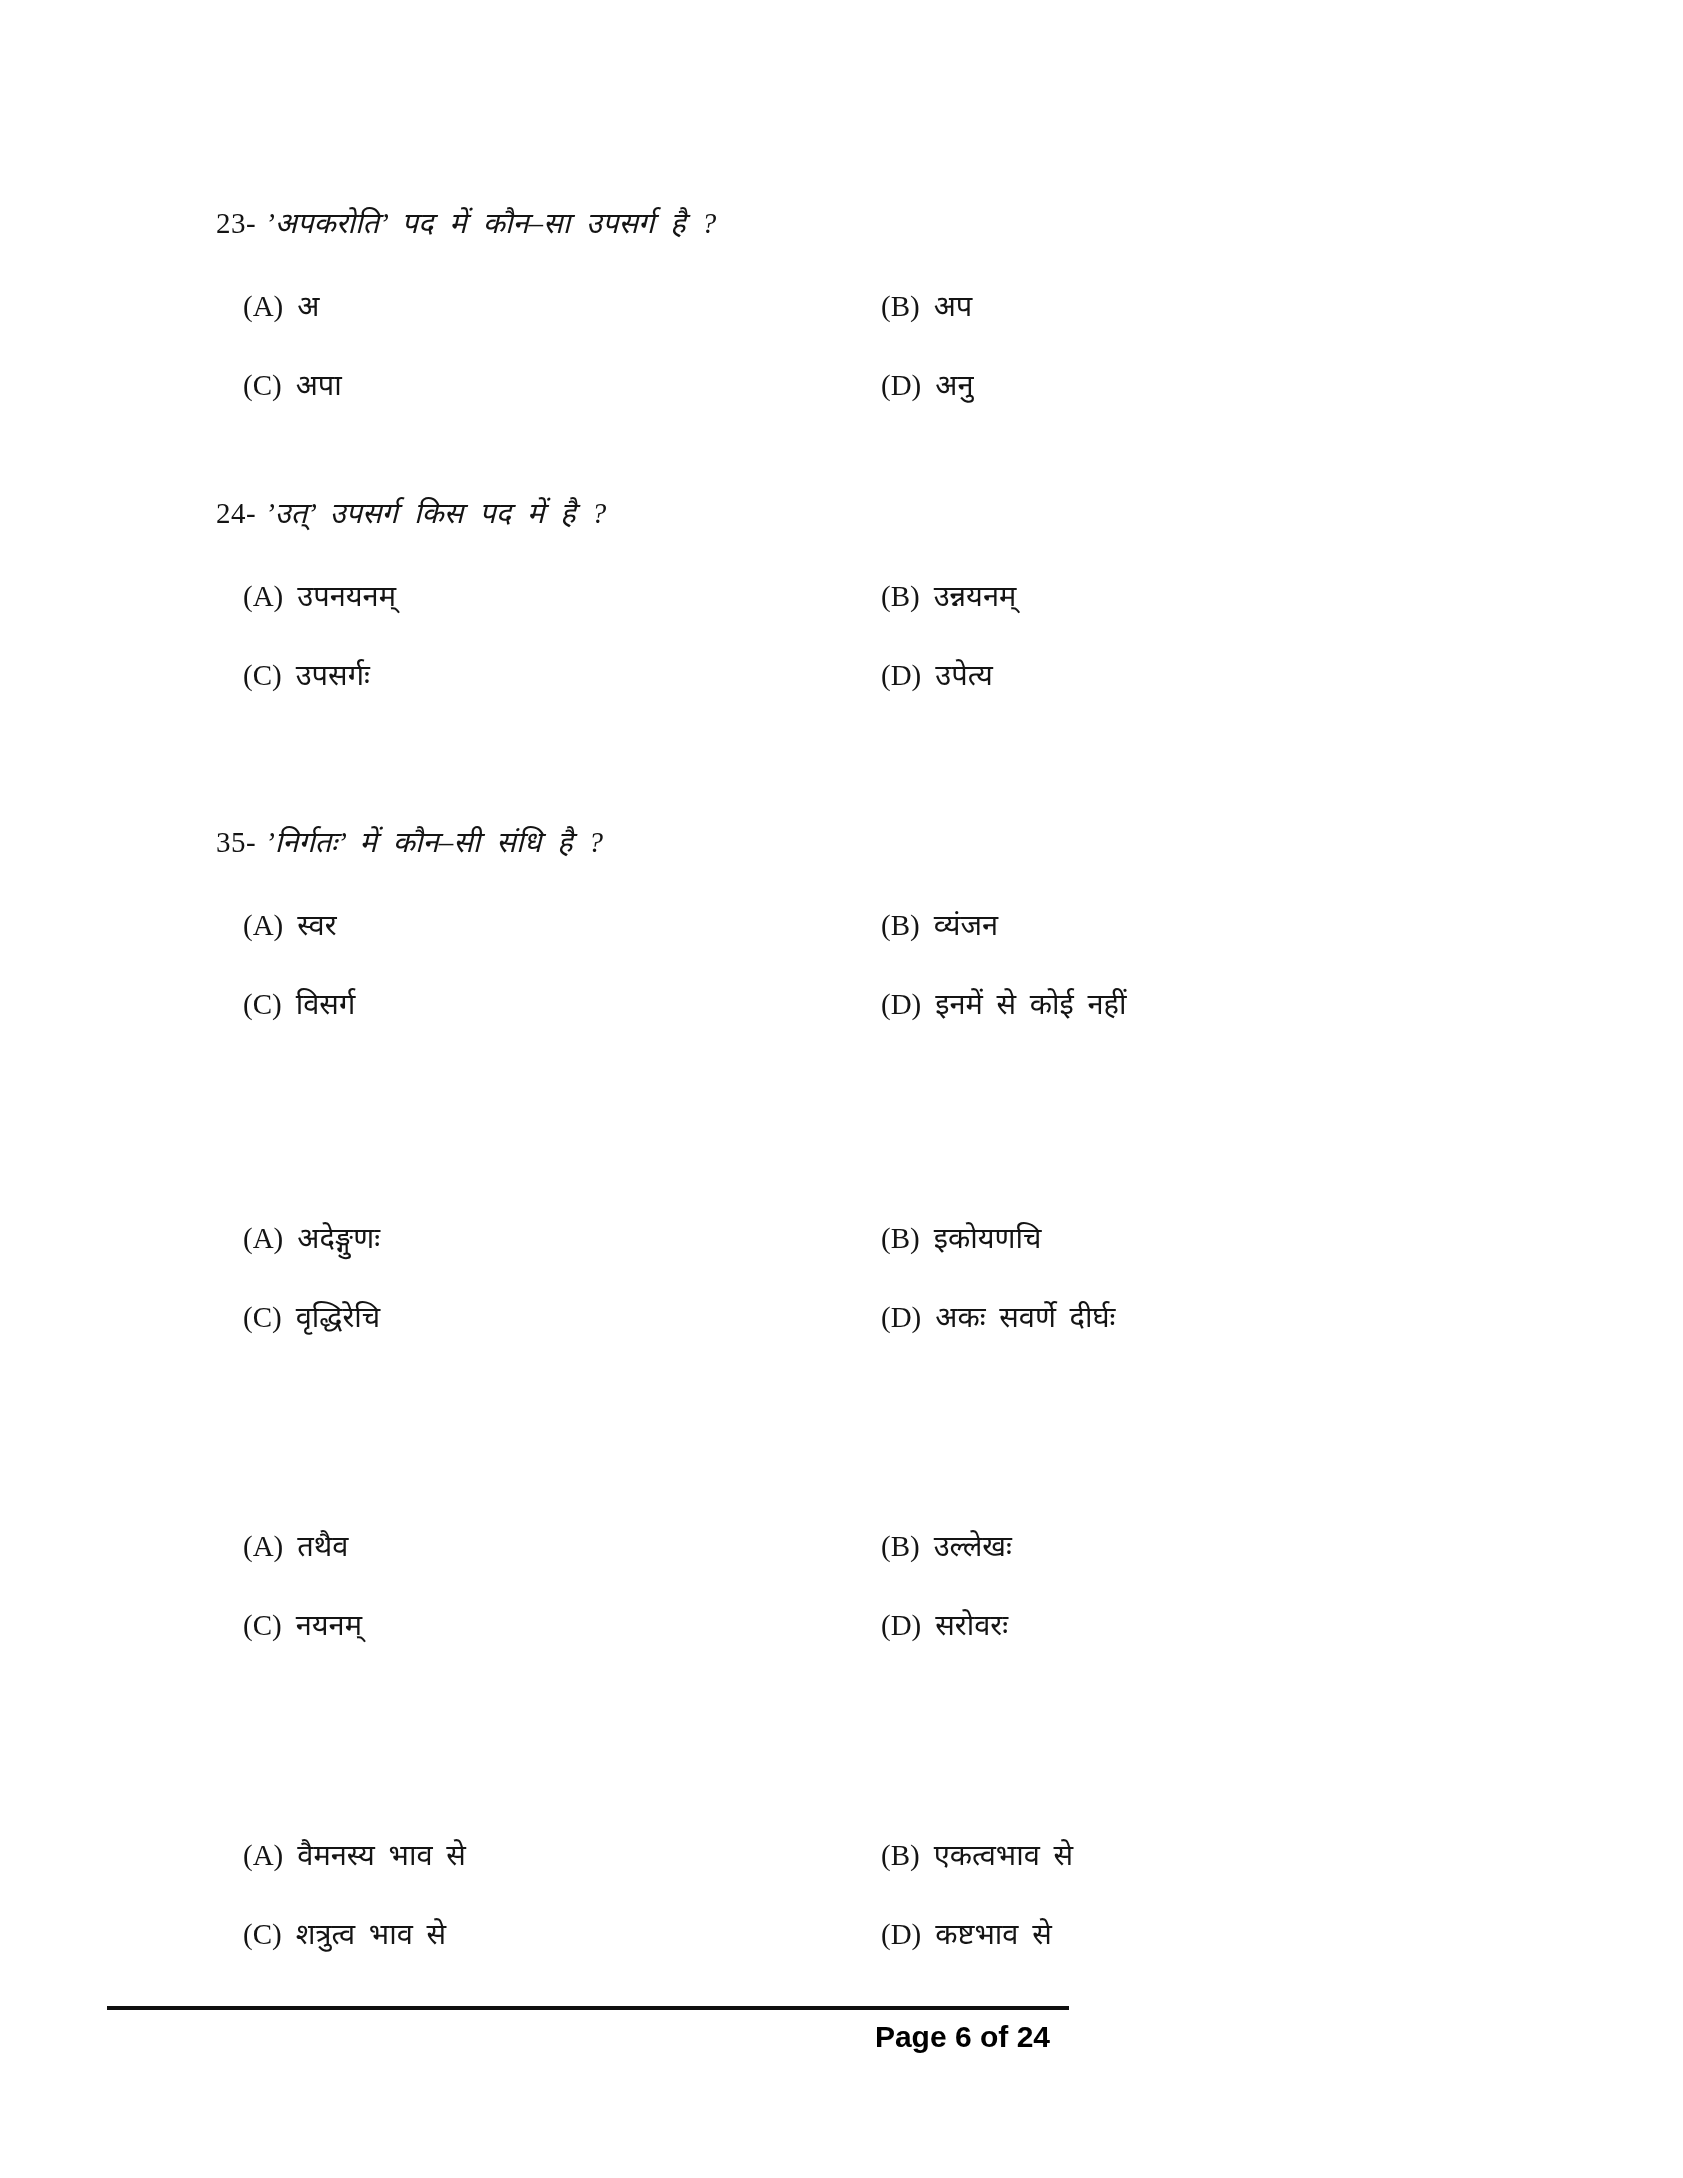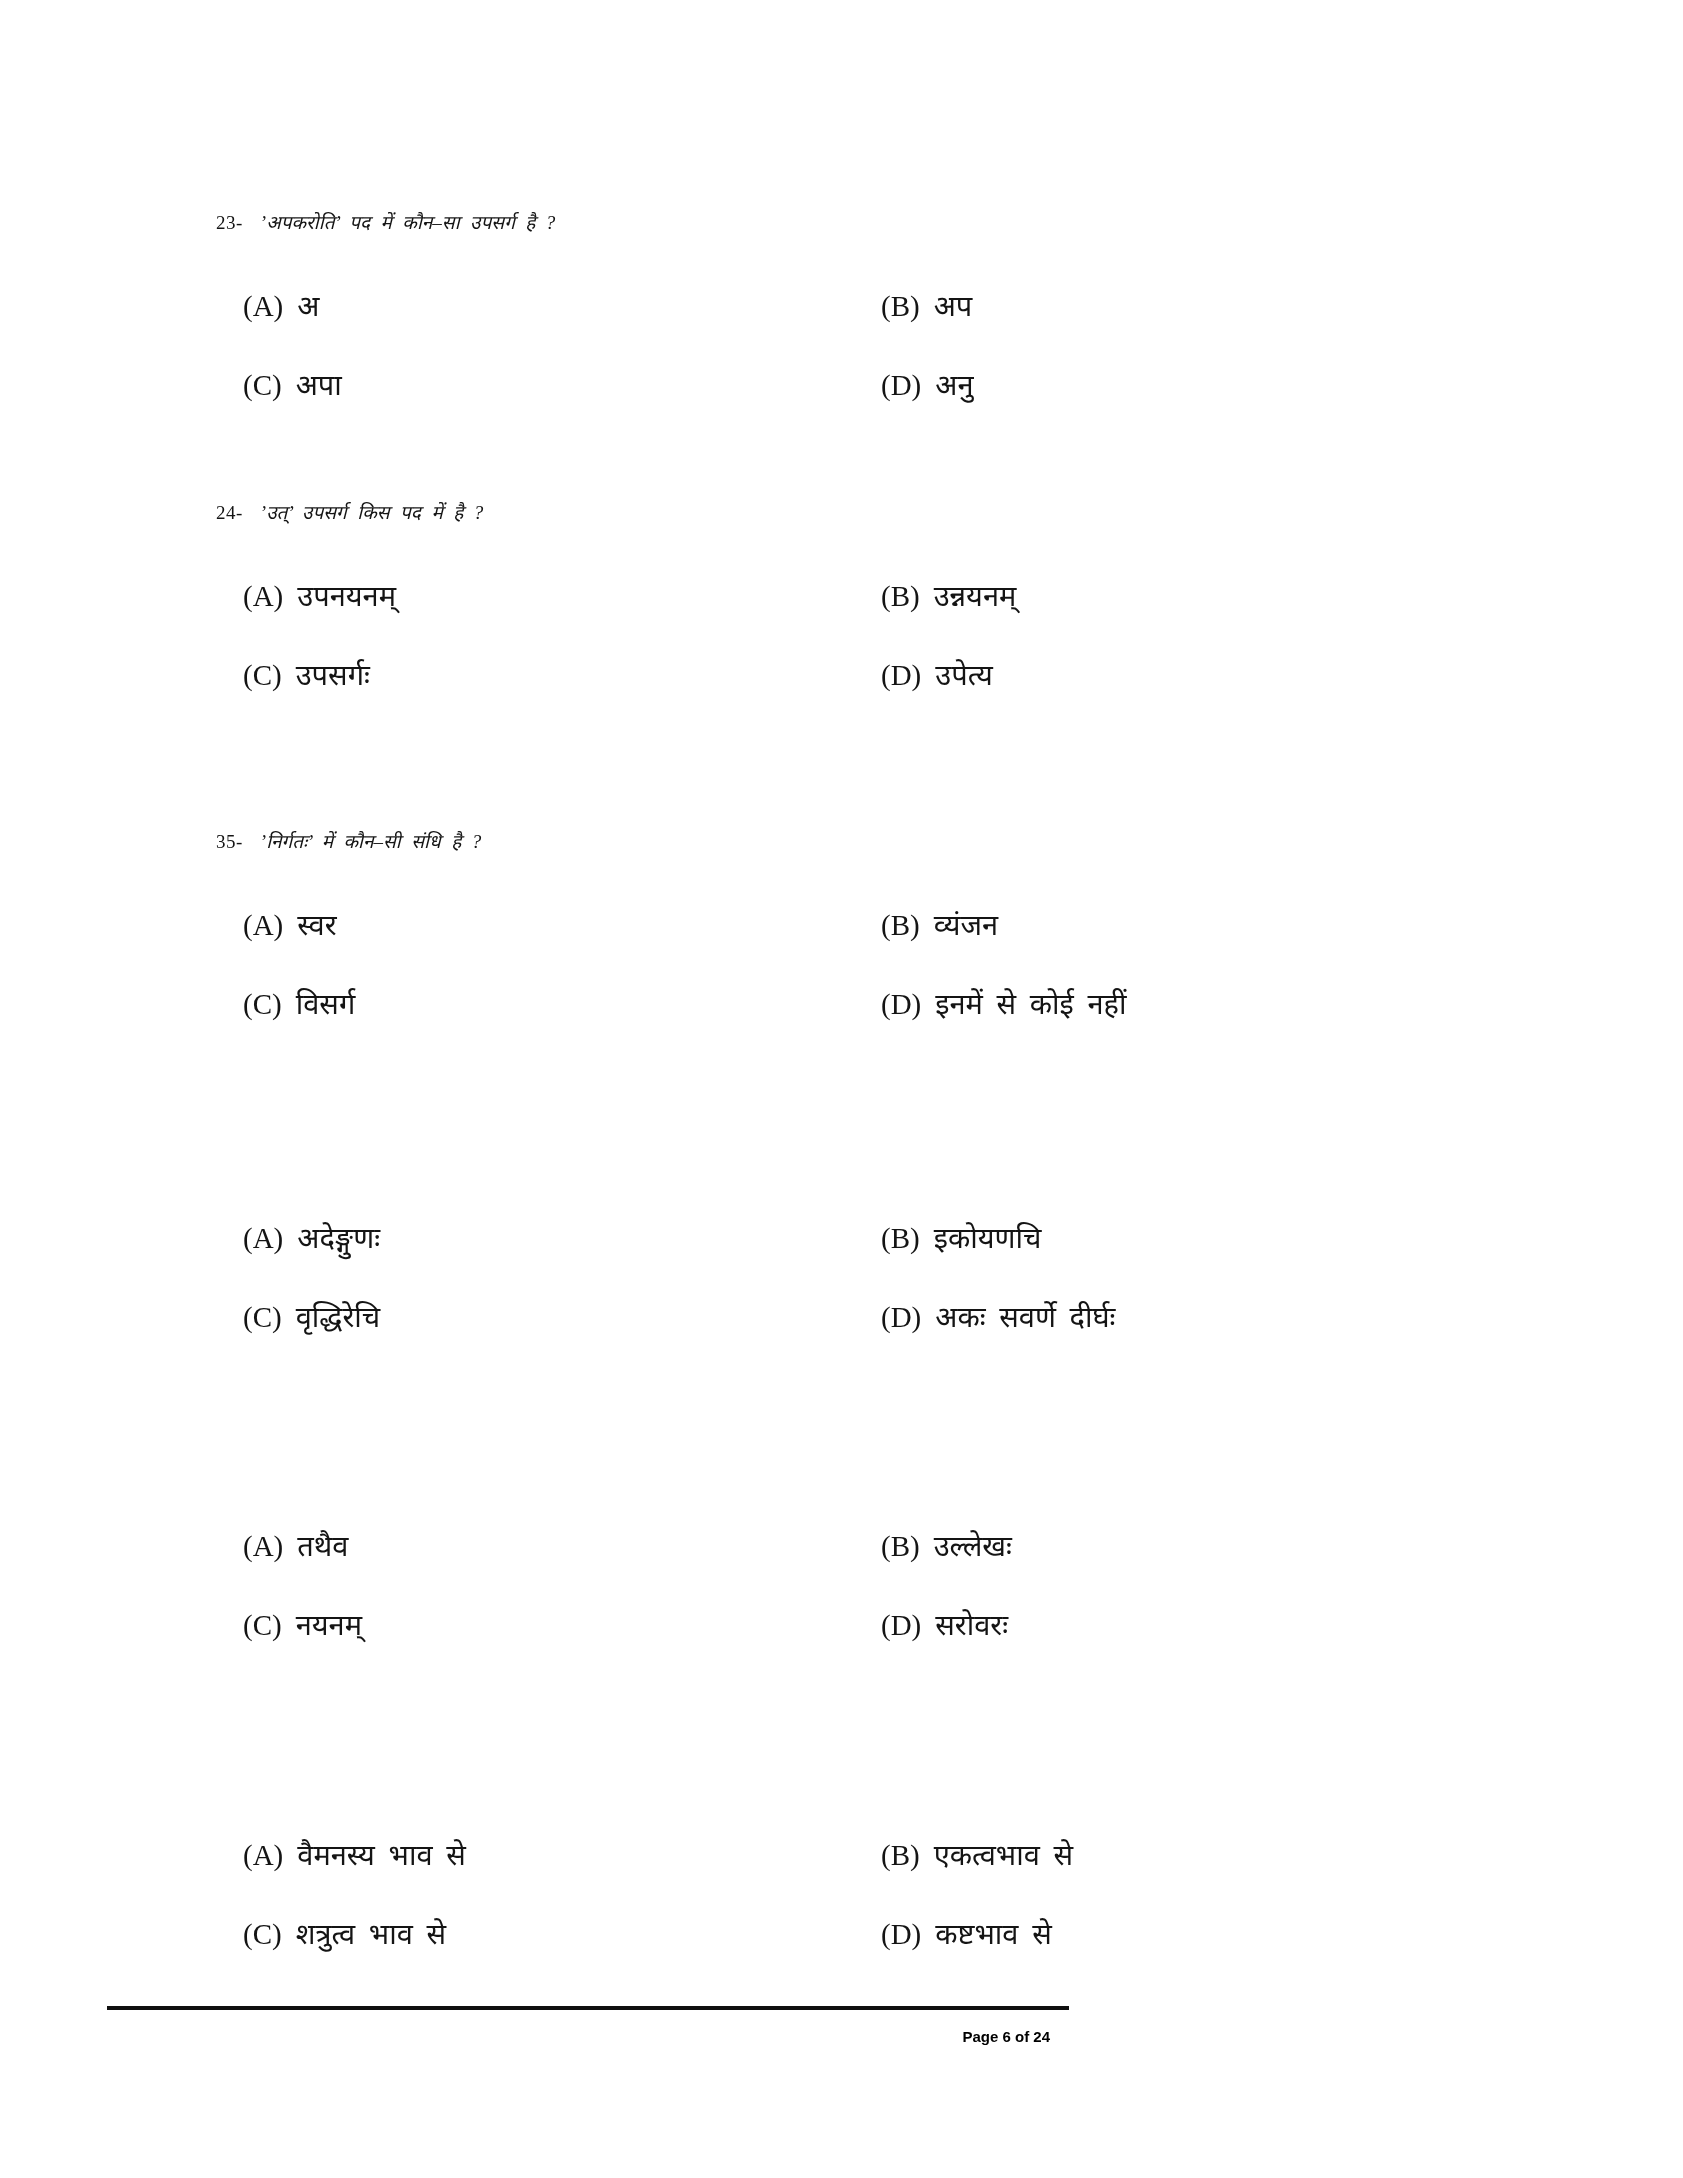--- a/index.html
+++ b/index.html
@@ -22,22 +22,22 @@
     position: absolute;
     left: 216px;
     width: 1049px;
     height: 213px;
   }
   .q-line {
     position: absolute;
     top: 0;
     left: 0;
     display: flex;
-    gap: 17px;
-    font-size: 19px;
+    gap: 9px;
+    font-size: 29px;
     line-height: 36px;
     white-space: nowrap;
   }
   .q-num {
     letter-spacing: 0.5px;
   }
   .q-text {
     word-spacing: 0.30em;
     font-style: italic;
   }
@@ -65,21 +65,21 @@
     background: #101010;
   }
   .footer-text {
     position: absolute;
     top: 2022px;
     left: 107px;
     width: 943px;
     text-align: right;
     font-family: "Liberation Sans", "DejaVu Sans", sans-serif;
     font-weight: bold;
-    font-size: 15px;
+    font-size: 30px;
     line-height: 30px;
     color: #000000;
     white-space: nowrap;
   }
 </style>
 </head>
 <body>
 
 <div class="page">
 

